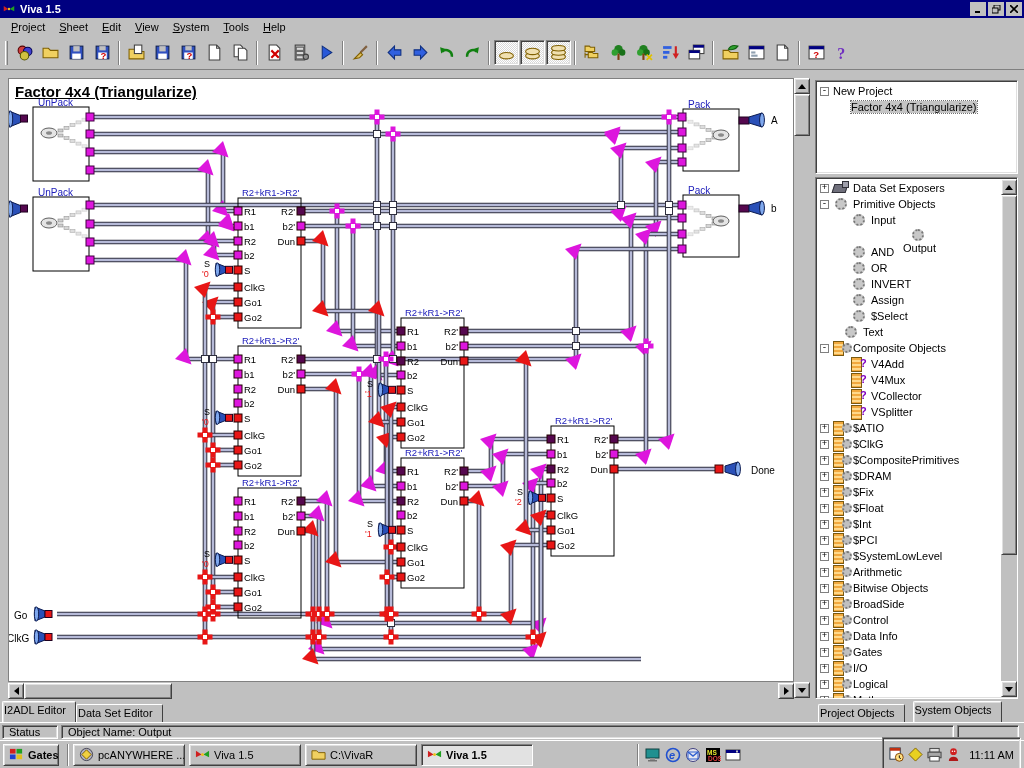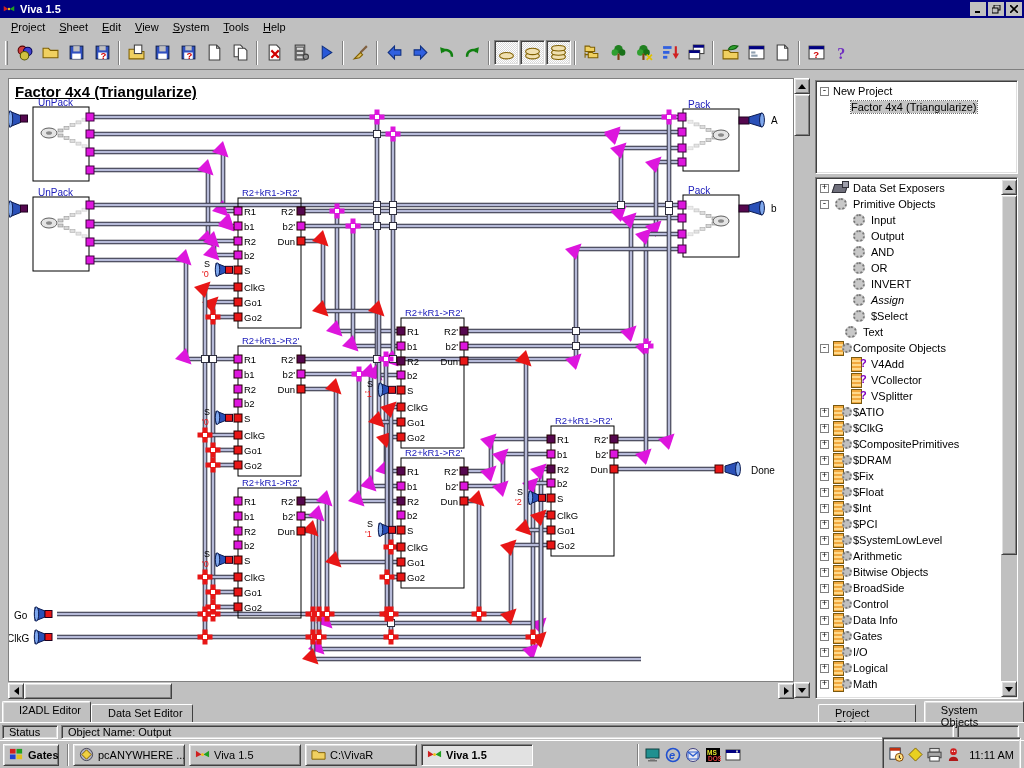--- a/index.html
+++ b/index.html
@@ -74,21 +74,21 @@
   .ti.compc::after { content:""; position:absolute; left:9px; top:2px;
     width:6px; height:6px; background:#c0c0c0; border:2px dotted #777; border-radius:50%; }
   .ti.exp::before { content:""; position:absolute; left:0; top:3px; width:12px; height:7px;
     background:#70707c; border:1px solid #303038; transform:skewX(-18deg); }
   .ti.exp::after { content:""; position:absolute; left:9px; top:0; width:5px; height:5px;
     background:#a0a0ac; border:1px solid #303038; }
   .sel { background:#c4c4c4; outline:1px dotted #707070; }
 
   
   .tabstrip { position:absolute; display:flex; align-items:flex-end; }
-  .tab { height:18px; padding:2px 9px 0 16px; background:#c0c0c0; font-size:11px;
+  .tab { height:18px; padding:2px 9px 0 1px; background:#c0c0c0; font-size:11px;
     border-top:1px solid #fff; border-left:1px solid #fff;
     border-right:1px solid #404040; border-radius:2px 2px 0 0; position:relative; }
   .tab.active { height:21px; z-index:3; box-shadow: inset 1px 1px 0 #dfdfdf; }
 
   
   #statusbar { position:absolute; left:0; top:722px; width:1024px; height:18px;
     background:#c0c0c0; border-top:1px solid #fff; display:flex; align-items:center; padding:1px 2px; }
   .stcell { height:14px; padding:0 6px; display:flex; align-items:center; margin-right:3px; }
 
   
@@ -1075,41 +1075,41 @@
         <div class="trow" style="padding-left: 2px;">
           <span class="expbox">-</span>
           <span class="ti gearc"></span>
           <span>Primitive Objects</span>
         </div>
         <div class="trow" style="padding-left: 20px;">
           <span style="width: 13px; flex: 0 0 auto;"></span>
           <span class="ti gear"></span>
           <span>Input</span>
         </div>
-        <div class="trow" style="padding-left: 20px;">
+        <div class="trow" style="padding-left: 4px; flex-direction: column;">
           <span style="width: 13px; flex: 0 0 auto;"></span>
           <span class="ti gear"></span>
           <span>Output</span>
         </div>
         <div class="trow" style="padding-left: 20px;">
           <span style="width: 13px; flex: 0 0 auto;"></span>
           <span class="ti gear"></span>
           <span>AND</span>
         </div>
         <div class="trow" style="padding-left: 20px;">
           <span style="width: 13px; flex: 0 0 auto;"></span>
           <span class="ti gear"></span>
           <span>OR</span>
         </div>
         <div class="trow" style="padding-left: 20px;">
           <span style="width: 13px; flex: 0 0 auto;"></span>
           <span class="ti gear"></span>
           <span>INVERT</span>
         </div>
-        <div class="trow" style="padding-left: 20px; font-style: italic;">
+        <div class="trow" style="padding-left: 20px;">
           <span style="width: 13px; flex: 0 0 auto;"></span>
           <span class="ti gear"></span>
           <span>Assign</span>
         </div>
         <div class="trow" style="padding-left: 20px;">
           <span style="width: 13px; flex: 0 0 auto;"></span>
           <span class="ti gear"></span>
           <span>$Select</span>
         </div>
         <div class="trow" style="padding-left: 12px;">
@@ -1119,20 +1119,25 @@
         </div>
         <div class="trow" style="padding-left: 2px;">
           <span class="expbox">-</span>
           <span class="ti compc"></span>
           <span>Composite Objects</span>
         </div>
         <div class="trow" style="padding-left: 20px;">
           <span style="width: 13px; flex: 0 0 auto;"></span>
           <span class="ti comp"></span>
           <span>V4Add</span>
+        </div>
+        <div class="trow" style="padding-left: 20px;">
+          <span style="width: 13px; flex: 0 0 auto;"></span>
+          <span class="ti comp"></span>
+          <span>V4Mux</span>
         </div>
         <div class="trow" style="padding-left: 20px;">
           <span style="width: 13px; flex: 0 0 auto;"></span>
           <span class="ti comp"></span>
           <span>VCollector</span>
         </div>
         <div class="trow" style="padding-left: 20px;">
           <span style="width: 13px; flex: 0 0 auto;"></span>
           <span class="ti comp"></span>
           <span>VSplitter</span>

